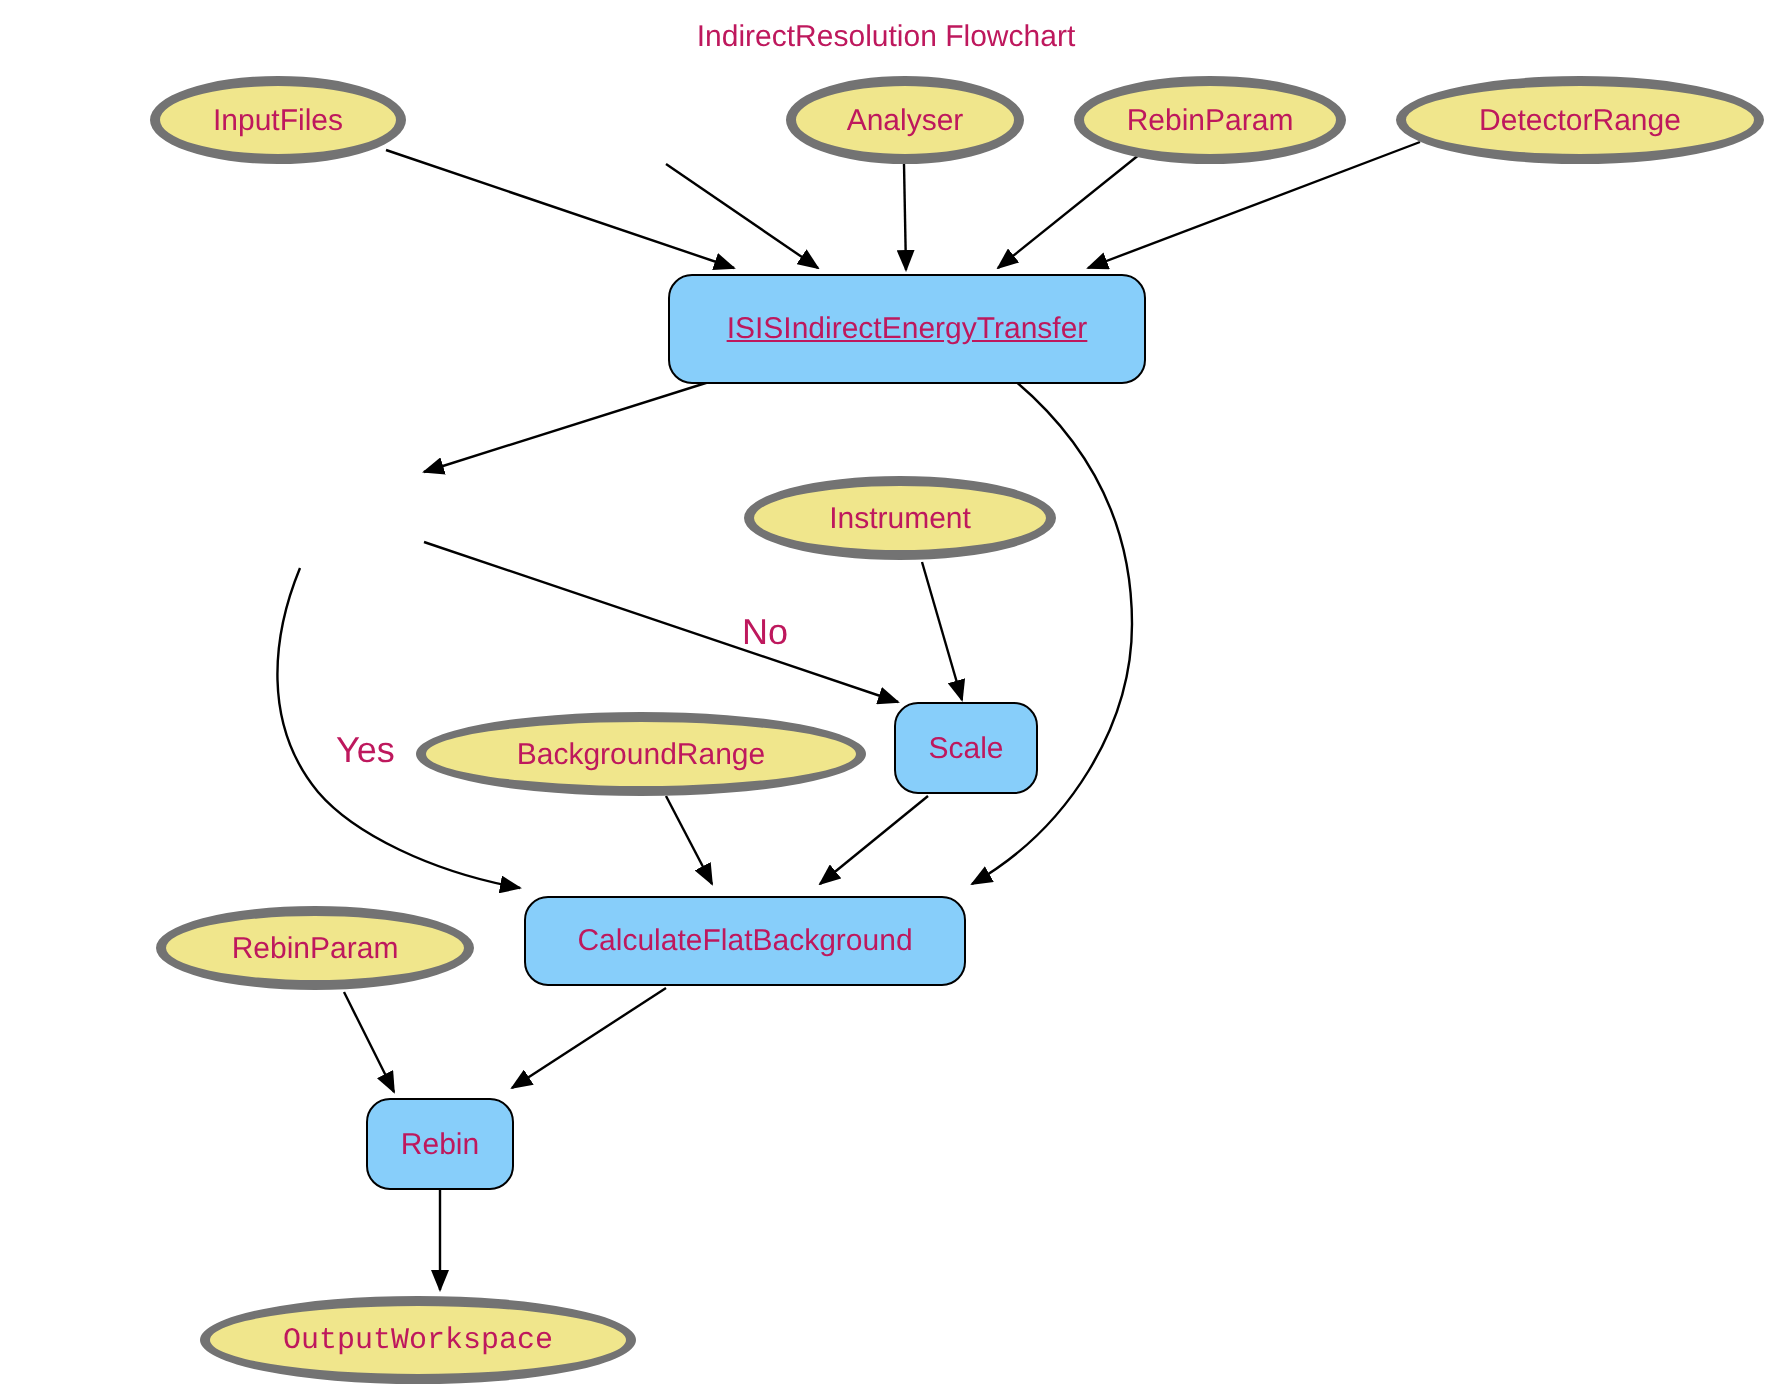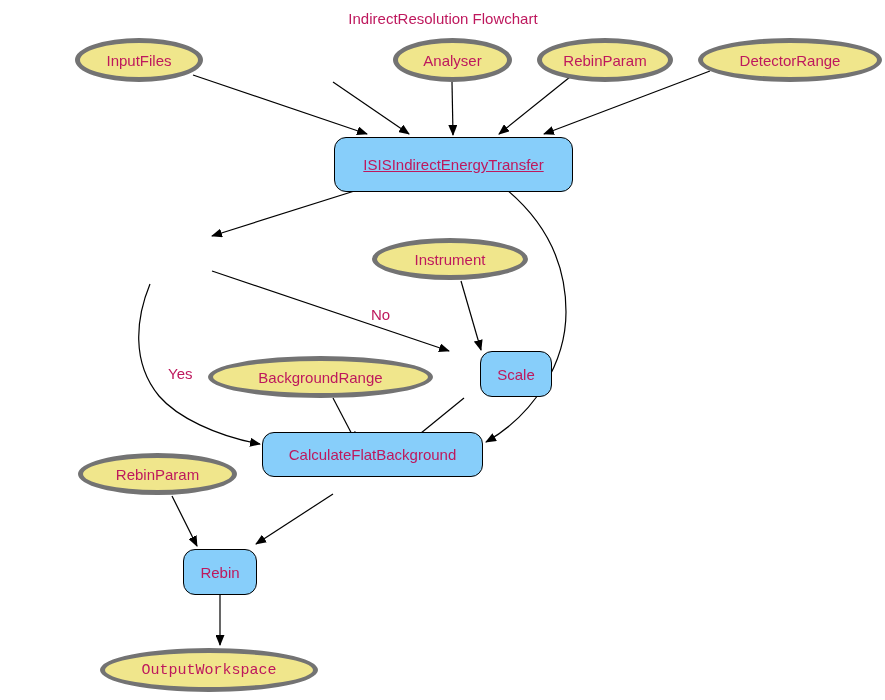--- a/index.html
+++ b/index.html
@@ -29,21 +29,21 @@
     border-radius:12px;
   }
   .diamond-wrap{position:absolute;}
   .diamond-wrap svg{display:block;}
   .diamond-label{
     position:absolute;left:0;top:0;width:100%;height:100%;
     display:flex;align-items:center;justify-content:center;
     font-size:15px;
   }
   .edge-label{
-    position:absolute;font-size:15px;line-height:1;
+    position:absolute;font-size:18px;line-height:1;
   }
   .title{
     position:absolute;left:248px;top:10px;width:390px;
     text-align:center;font-size:15px;line-height:1.2;
   }
 </style>
 </head>
 <body>
 
 <div id="canvas">
@@ -90,29 +90,29 @@
 
   <div class="node algo" style="left:334px;top:137px;width:239px;height:55px;text-decoration:underline;">
     <span>ISISIndirectEnergyTransfer</span>
   </div>
 
 
   <div class="node ellipse" style="left:372px;top:238px;width:156px;height:42px;">
     <span>Instrument</span>
   </div>
 
-  <div class="node algo" style="left:480px;top:351px;width:72px;height:46px;">
+  <div class="node algo" style="left:447px;top:351px;width:72px;height:46px;">
     <span>Scale</span>
   </div>
 
   <div class="node ellipse" style="left:208px;top:356px;width:225px;height:42px;">
     <span>BackgroundRange</span>
   </div>
 
-  <div class="node algo" style="left:262px;top:432px;width:221px;height:45px;">
+  <div class="node algo" style="left:262px;top:448px;width:221px;height:45px;">
     <span>CalculateFlatBackground</span>
   </div>
 
   <div class="node ellipse" style="left:78px;top:453px;width:159px;height:42px;">
     <span>RebinParam</span>
   </div>
 
   <div class="node algo" style="left:183px;top:549px;width:74px;height:46px;">
     <span>Rebin</span>
   </div>

